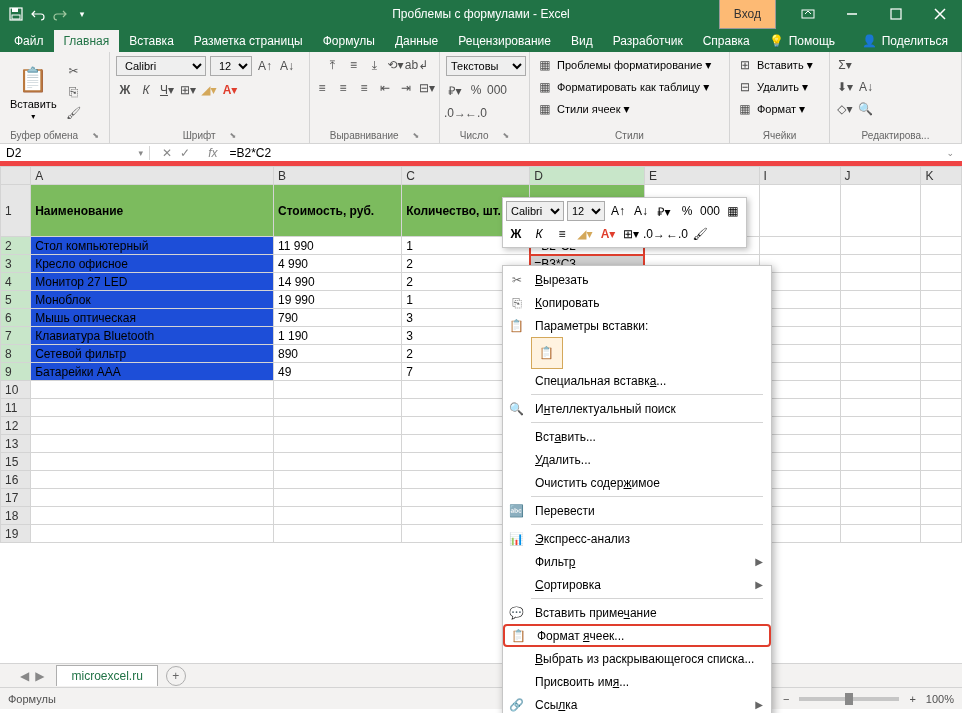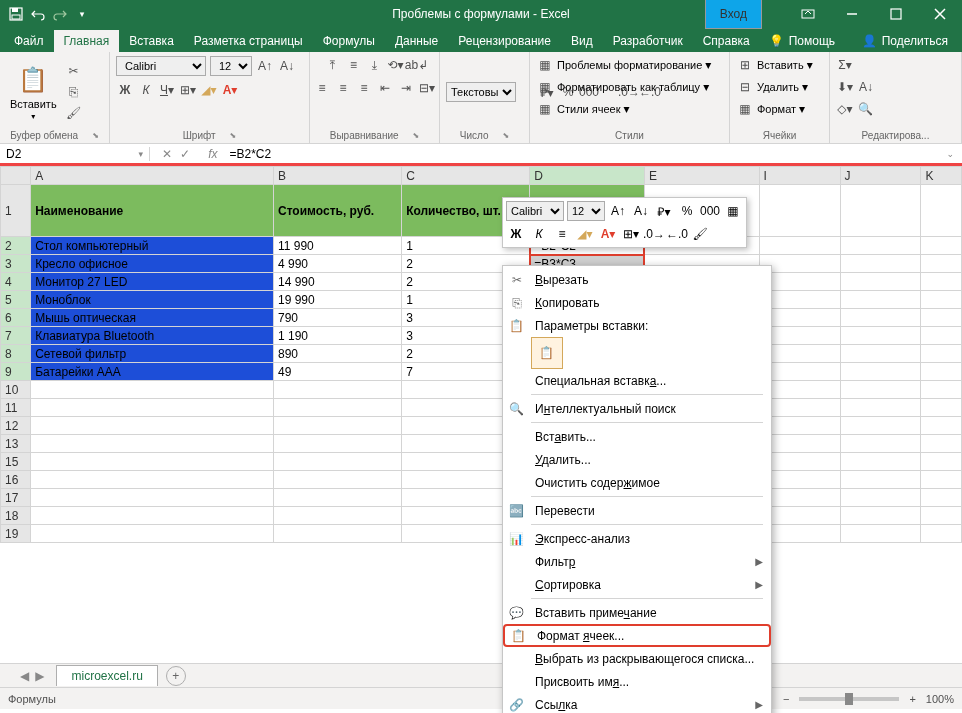--- a/index.html
+++ b/index.html
@@ -2,38 +2,38 @@
 <html><head>
 <meta charset="utf-8">
 <style>
 *{box-sizing:border-box;margin:0;padding:0;font-family:'Segoe UI',Arial,sans-serif}
 body{background:#fff;width:962px;height:713px;overflow:hidden;position:relative;font-size:12px}
 .title-bar{height:28px;background:#217346;display:flex;align-items:center;color:#fff;position:relative}
 .qat{display:flex;gap:6px;padding:0 8px;align-items:center}
 .qat-ico{width:16px;height:16px;display:flex;align-items:center;justify-content:center;cursor:pointer}
 .title{position:absolute;left:50%;transform:translateX(-50%);font-size:12px}
 .title-right{margin-left:auto;display:flex;align-items:center;gap:0}
-.login-btn{background:#0ea5e9;color:#333;padding:7px 14px;margin-right:24px;border:1px solid #999;font-size:12px}
+.login-btn{background:#fdba74;color:#333;padding:7px 14px;margin-right:10px;border:1px solid #999;font-size:12px}
 .win-btn{width:44px;height:28px;display:flex;align-items:center;justify-content:center;cursor:pointer}
 .ribbon-tabs{height:24px;background:#217346;display:flex;align-items:flex-end;padding:0 4px;gap:0}
 .tab{padding:4px 10px;color:#fff;font-size:12px;cursor:pointer}
 .tab.active{background:#f3f2f1;color:#217346}
 .ribbon{height:92px;background:#f3f2f1;border-bottom:1px solid #d4d4d4;display:flex}
 .rgroup{border-right:1px solid #d4d4d4;padding:4px 6px 0;display:flex;flex-direction:column;justify-content:space-between}
 .rgroup-content{flex:1;display:flex;align-items:center;gap:4px}
 .rgroup-label{font-size:10px;color:#666;text-align:center;padding:2px 0;display:flex;justify-content:center;align-items:center;gap:14px}
 .rlabel-arrow{font-size:8px;color:#888}
 .big-btn{display:flex;flex-direction:column;align-items:center;gap:2px;padding:2px 4px;cursor:pointer}
 .big-ico{width:32px;height:32px;display:flex;align-items:center;justify-content:center;font-size:24px}
 .sm-ico{width:18px;height:18px;display:flex;align-items:center;justify-content:center;cursor:pointer;font-size:12px;color:#505050}
 .col-btns{display:flex;flex-direction:column;gap:3px}
 .font-sel{display:flex;gap:4px;align-items:center}
 .font-sel select,.font-sel input{font-size:11px;height:20px;border:1px solid #ababab;padding:0 4px}
 .fmt-row{display:flex;gap:3px;align-items:center}
-.name-box{height:22px;background:#fff;display:flex;align-items:center;border-bottom:3px solid #ef4444}
+.name-box{height:22px;background:#fff;display:flex;align-items:center;border-bottom:5px solid #ef4444}
 .nb-cell{width:150px;border-right:1px solid #d4d4d4;padding:0 6px;display:flex;align-items:center;justify-content:space-between}
 .nb-dropdown{font-size:9px;color:#888}
 .fx-btns{display:flex;gap:8px;padding:0 12px;color:#888}
 .fx-btn{cursor:pointer;font-size:12px}
 .fx-label{font-style:italic;color:#888;padding:0 6px;font-size:12px}
 .formula-input{flex:1;padding:0 6px;font-size:12px}
 .grid-area{position:relative;height:497px;overflow:auto;background:#fff}
 table.grid{border-collapse:collapse;width:100%}
 .grid th,.grid td{border:1px solid #d4d4d4;font-size:12px;height:18px;padding:0 4px;text-align:left}
 .col-hdr{background:#e6e6e6;text-align:center;font-weight:normal;color:#333;height:20px}
@@ -197,21 +197,21 @@
         <span class="sm-ico">⇥</span>
         <span class="sm-ico">⊟▾</span>
       </div>
     </div>
     <div class="rgroup-label">
         <span>Выравнивание</span>
         <span class="rlabel-arrow">⬊</span>
       </div>
   </div>
   <div class="rgroup" style="width:90px">
-    <div class="rgroup-content" style="flex-direction:row;gap:22px;align-items:center">
+    <div class="rgroup-content" style="flex-direction:column;gap:5px;align-items:flex-start">
       <select class="mt-sel" style="width:80px"><option>Текстовы</option></select>
       <div class="fmt-row">
         <span class="sm-ico">₽▾</span>
         <span class="sm-ico">%</span>
         <span class="sm-ico">000</span>
       </div>
       <div class="fmt-row">
         <span class="sm-ico">.0→</span>
         <span class="sm-ico">←.0</span>
       </div>

